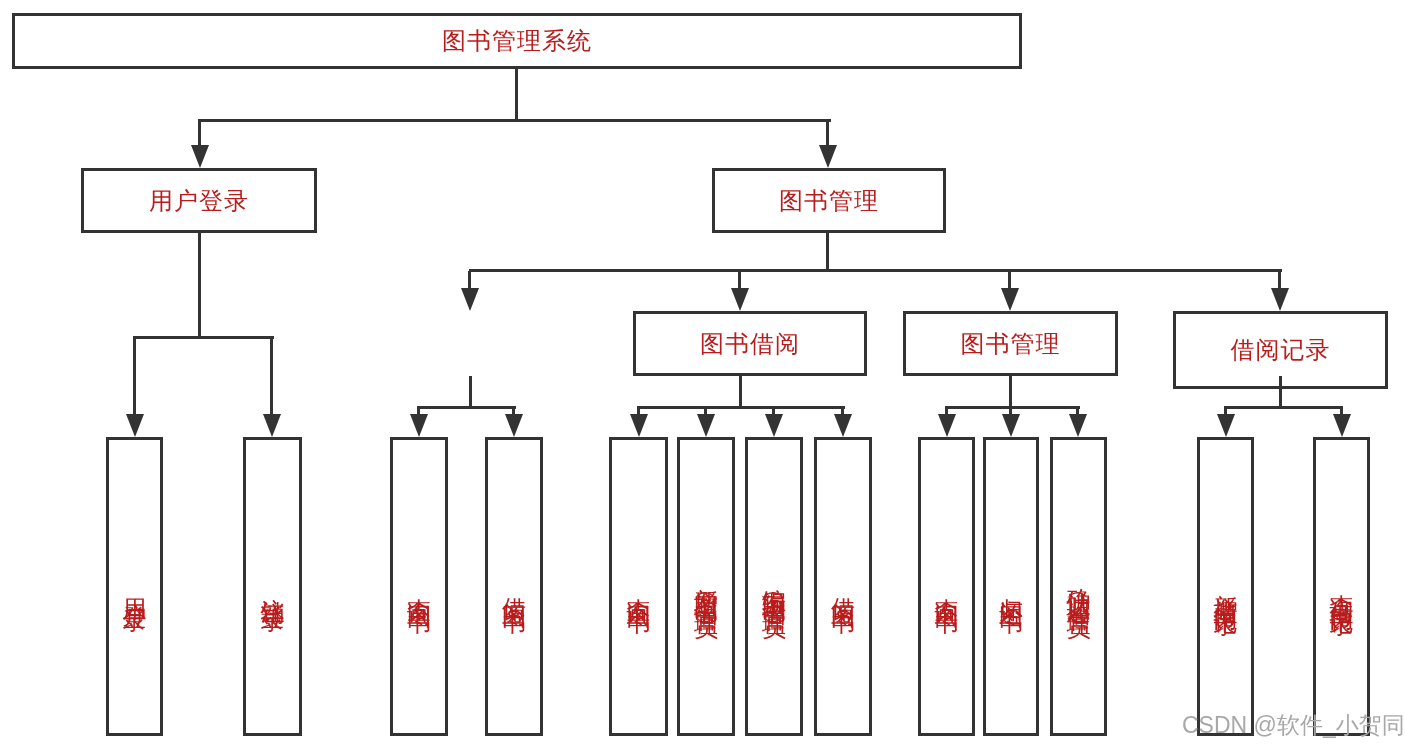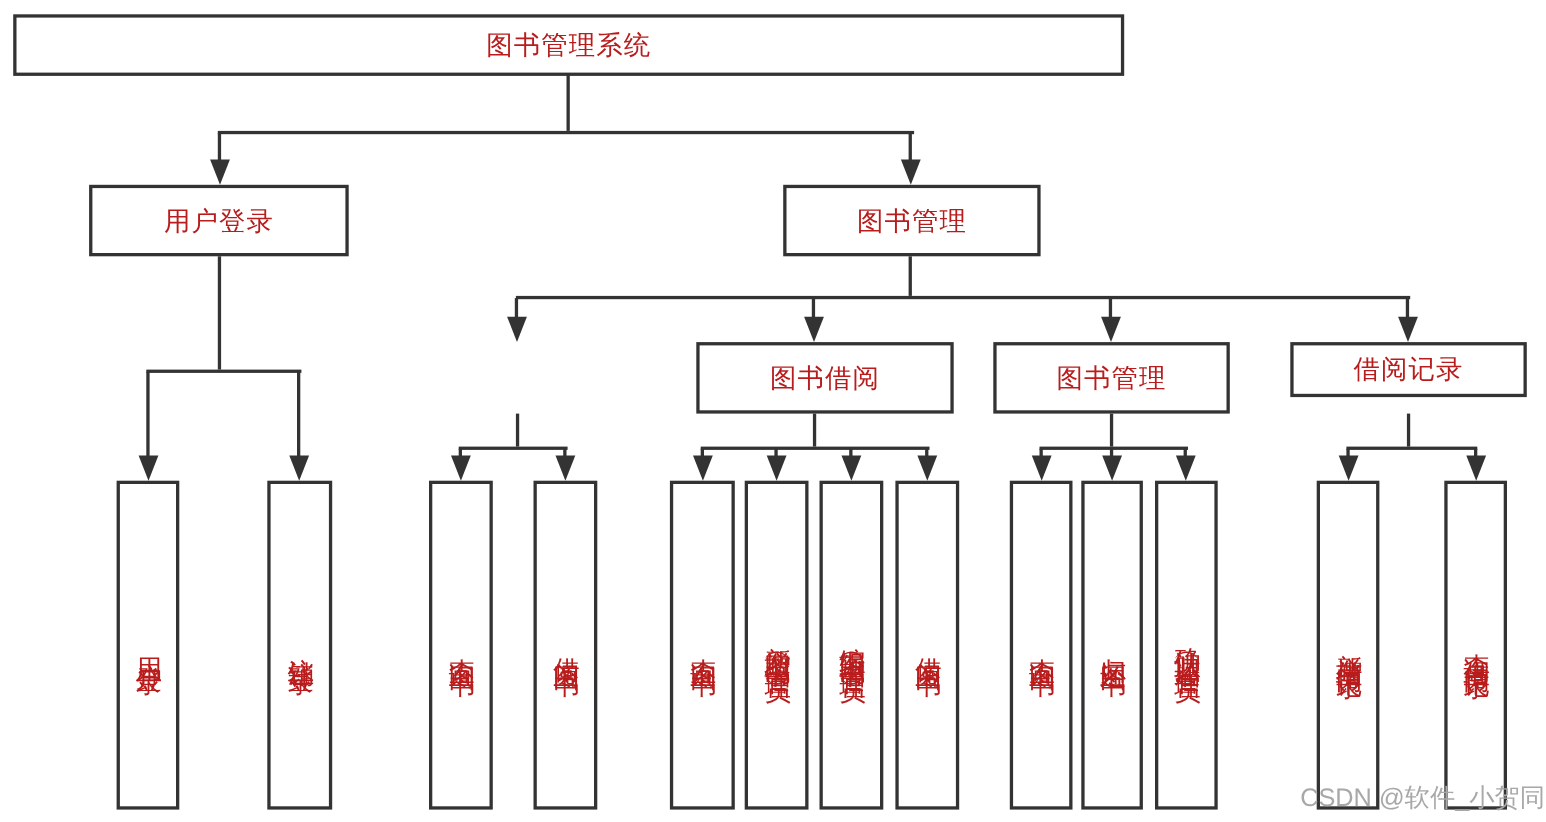--- a/index.html
+++ b/index.html
@@ -44,21 +44,21 @@
   <div class="box" style="left:712px;top:168px;width:234px;height:65px;">
     <span>图书管理</span>
   </div>
 
   <div class="box" style="left:633px;top:311px;width:234px;height:65px;">
     <span>图书借阅</span>
   </div>
   <div class="box" style="left:903px;top:311px;width:215px;height:65px;">
     <span>图书管理</span>
   </div>
-  <div class="box" style="left:1173px;top:311px;width:215px;height:50px;">
+  <div class="box" style="left:1173px;top:311px;width:215px;height:78px;">
     <span>借阅记录</span>
   </div>
 
   <div class="box leaf" style="left:106px;width:57px;">
     <span class="vtext">用户登录</span>
   </div>
   <div class="box leaf" style="left:243px;width:59px;">
     <span class="vtext">注销登录</span>
   </div>
 

